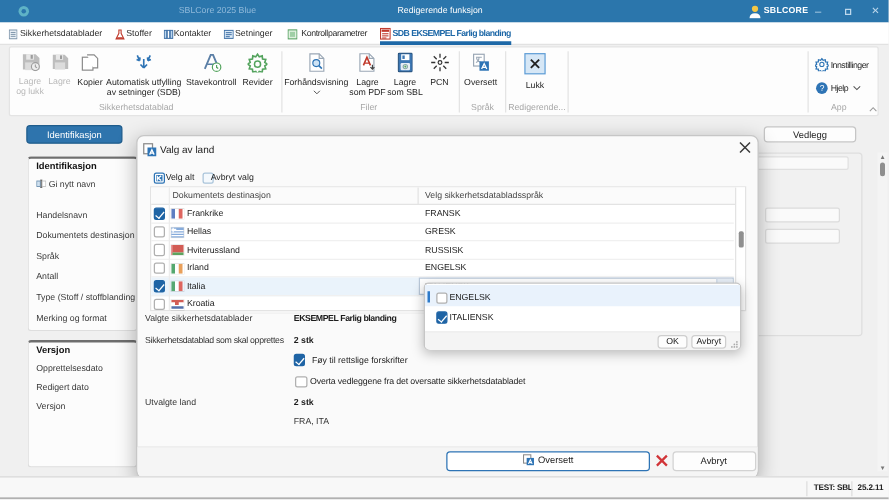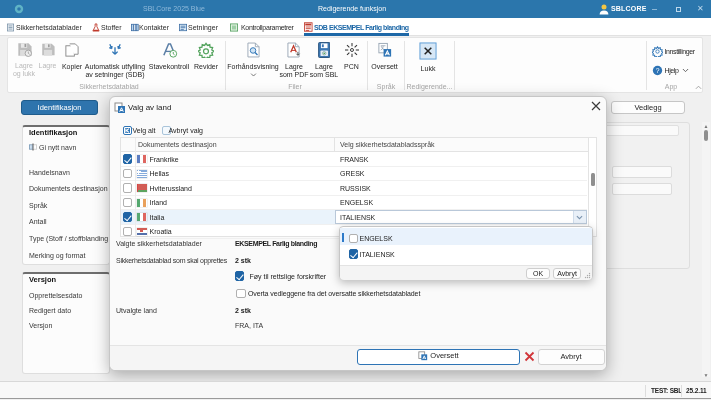--- a/index.html
+++ b/index.html
@@ -26,21 +26,21 @@
 .rlabel{position:absolute;top:45px;font-size:7px;color:#a6a6a6;text-align:center;white-space:nowrap;}
 .ricon{display:block;margin:0 auto 5px auto;}
 
 #content{left:0;top:95px;width:711px;height:286px;background:#f0f0f0;}
 .bluebtn{position:absolute;background:#2e74ad;border:1px solid #1f5c8c;border-radius:3px;color:#fff;font-size:7.5px;text-align:center;}
 .whitebtn{position:absolute;background:#fdfdfd;border:1px solid #c6c6c6;border-radius:3px;color:#222;font-size:7.5px;text-align:center;}
 .gbox{position:absolute;background:#fcfcfc;border:1px solid #dedede;border-radius:3px;}
 .ghdr{position:absolute;font-weight:bold;font-size:7.5px;color:#111;white-space:nowrap;}
 .slabel{position:absolute;font-size:7px;color:#383838;white-space:nowrap;}
 
-#dialog{left:109px;top:96px;width:498px;height:275px;background:#fafafa;border:1px solid #c6c6c6;border-radius:6px;box-shadow:0 4px 16px rgba(0,0,0,0.30);}
+#dialog{left:109px;top:108px;width:498px;height:275px;background:#fafafa;border:1px solid #c6c6c6;border-radius:6px;box-shadow:0 4px 16px rgba(0,0,0,0.30);}
 #dlgtable{position:absolute;left:10px;top:40px;width:477px;height:100px;background:#fff;border:1px solid #e3e3e3;}
 .trow{position:absolute;left:0;width:466px;height:14.5px;border-bottom:1px solid #f0f0f0;}
 .cb{position:absolute;width:9.5px;height:9.5px;border:1px solid #b0b0b0;border-radius:2px;background:#fff;}
 .cb.on{background:#1f64a5;border-color:#1f64a5;}
 .cb.on:after{content:"";position:absolute;left:2px;top:0.5px;width:3.4px;height:5.6px;border:solid #fff;border-width:0 1.5px 1.5px 0;transform:rotate(40deg);}
 .flag{position:absolute;width:10px;height:8px;overflow:hidden;box-shadow:0 0 0 0.5px rgba(0,0,0,0.12);}
 .ftxt{position:absolute;font-size:7px;color:#1c1c1c;white-space:nowrap;}
 .smallbtn{position:absolute;background:#fdfdfd;border:1px solid #cecece;border-radius:3px;font-size:7px;color:#222;text-align:center;}
 
 #statusbar{left:0;top:381px;width:711px;height:18px;background:#f8f8f8;border-top:1px solid #d8d8d8;font-size:7px;color:#222;border-bottom:1px solid #9a9a9a;}

